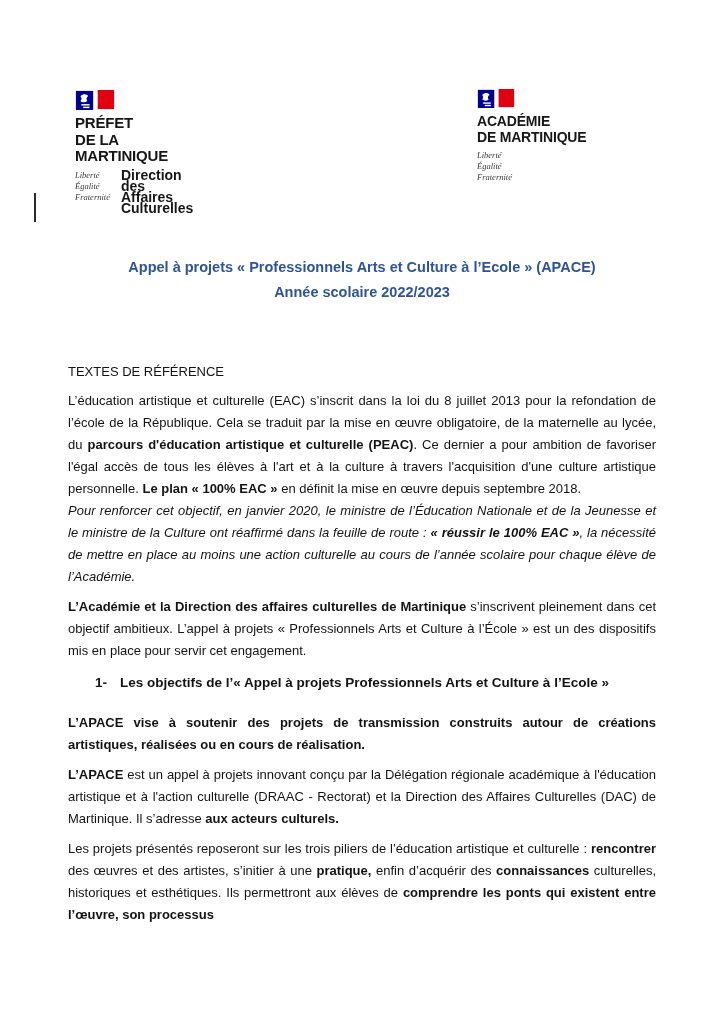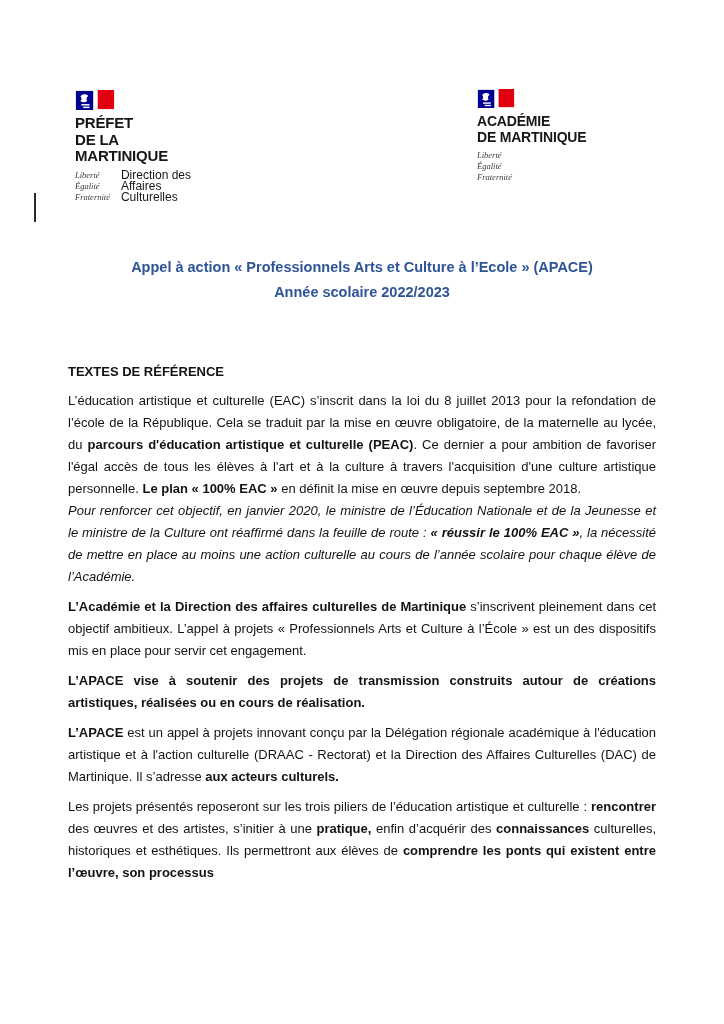--- a/index.html
+++ b/index.html
@@ -21,37 +21,37 @@
     font-weight:bold; color:#161616;
     letter-spacing:-0.2px; margin-top:3px;
   }
   .logo-prefet .gov-name { font-size:15px; line-height:16.5px; }
   .logo-academie .gov-name { font-size:14px; line-height:16px; }
   .gov-sub { display:flex; gap:11px; margin-top:5px; }
   .motto {
     font-family:"Liberation Serif", serif; font-style:italic;
     font-size:8.5px; line-height:11px; color:#3a3a3a;
   }
-  .org-lines { font-weight:normal; font-size:12px; line-height:11px; color:#161616; }
+  .org-lines { font-weight:bold; font-size:14px; line-height:11px; color:#161616; }
 
   
   .margin-bar { position:absolute; left:34px; top:193px; width:2px; height:29px; background:#2b2b2b; }
 
   
   .content {
     position:absolute; left:68px; top:255px; width:588px;
     font-size:13px; line-height:22px; color:#131313;
     text-align:justify;
   }
   .doc-title {
     text-align:center; font-weight:bold;
     font-size:14.5px; line-height:25px;
   }
   .refs { margin-top:57px; text-align:left; }
-  .refs-heading { font-weight:bold; font-size:13px; line-height:20px; }
+  .refs-heading { font-weight:normal; font-size:13px; line-height:20px; }
   .refs-list { margin:4px 0 0 0; padding-left:47px; list-style:disc; }
   .refs-list li { line-height:21.5px; padding-left:5px; }
 
   .body-par { margin-top:8px; }
   .body-par.first { }
   .body-par.joined { margin-top:0;font-style:italic; }
   .b { font-weight:bold; }
 
   .section-heading {
     font-weight:bold; font-size:13.5px; line-height:22px;
@@ -112,31 +112,34 @@
         <div>Fraternité</div>
       </div>
     </div>
   </div>
 
   <div class="margin-bar"></div>
 
   <div class="content">
 
     <div class="doc-title" style="color: rgb(47, 84, 150);">
-      <div>Appel à action « Professionnels Arts et Culture à l’Ecole » (APACE)</div>
+      <div>Appel à projets « Professionnels Arts et Culture à l’Ecole » (APACE)</div>
       <div>Année scolaire 2022/2023</div>
     </div>
 
     <div class="refs">
       <div class="refs-heading">TEXTES DE RÉFÉRENCE</div>
     </div>
 
     <p class="body-par first"><span>L’éducation artistique et culturelle (EAC) s’inscrit dans la loi du 8 juillet 2013 pour la refondation de l’école de la République. Cela se traduit par la mise en œuvre obligatoire, de la maternelle au lycée, du </span><span class="b">parcours d'éducation artistique et culturelle (PEAC)</span><span>. Ce dernier a pour ambition de favoriser l'égal accès de tous les élèves à l'art et à la culture à travers l'acquisition d'une culture artistique personnelle. </span><span class="b">Le plan « 100% EAC »</span><span> en définit la mise en œuvre depuis septembre 2018.</span></p>
     <p class="body-par joined"><span>Pour renforcer cet objectif, en janvier 2020, le ministre de l’Éducation Nationale et de la Jeunesse et le ministre de la Culture ont réaffirmé dans la feuille de route : </span><span class="b">« réussir le 100% EAC »</span><span>, la nécessité de mettre en place au moins une action culturelle au cours de l’année scolaire pour chaque élève de l’Académie.</span></p>
     <p class="body-par"><span class="b">L’Académie et la Direction des affaires culturelles de Martinique</span><span> s’inscrivent pleinement dans cet objectif ambitieux. L’appel à projets « Professionnels Arts et Culture à l’École » est un des dispositifs mis en place pour servir cet engagement.</span></p>
 
+    <h2 class="section-heading">
+      <span class="hnum">1-</span><span class="htext">Les objectifs de l’« Appel à projets Professionnels Arts et Culture à l’Ecole »</span>
+    </h2>
 
     <p class="body-par"><span class="b">L’APACE vise à soutenir des projets de transmission construits autour de créations artistiques, réalisées ou en cours de réalisation.</span></p>
     <p class="body-par"><span class="b">L’APACE</span><span> est un appel à projets innovant conçu par la Délégation régionale académique à l'éducation artistique et à l'action culturelle (DRAAC - Rectorat) et la Direction des Affaires Culturelles (DAC) de Martinique. Il s’adresse </span><span class="b">aux acteurs culturels.</span></p>
     <p class="body-par"><span>Les projets présentés reposeront sur les trois piliers de l’éducation artistique et culturelle : </span><span class="b">rencontrer</span><span> des œuvres et des artistes, s’initier à une </span><span class="b">pratique,</span><span> enfin d’acquérir des </span><span class="b">connaissances</span><span> culturelles, historiques et esthétiques. Ils permettront aux élèves de </span><span class="b">comprendre les ponts qui existent entre l’œuvre, son processus</span></p>
 
   </div>
 </div>
 
 </body></html>

